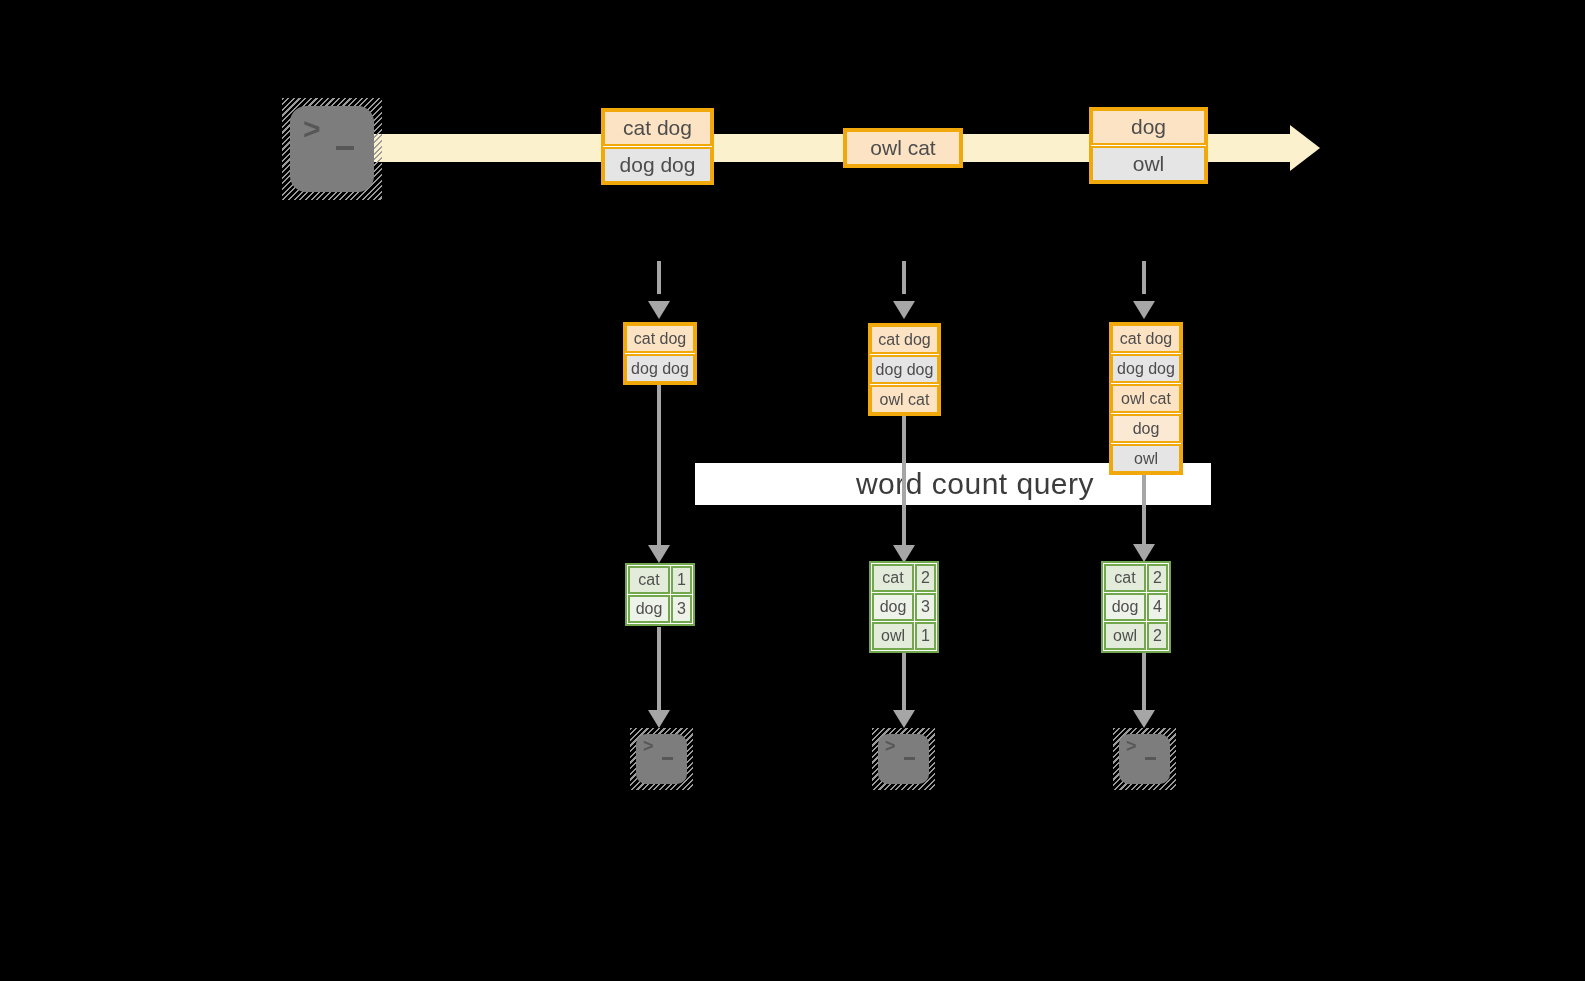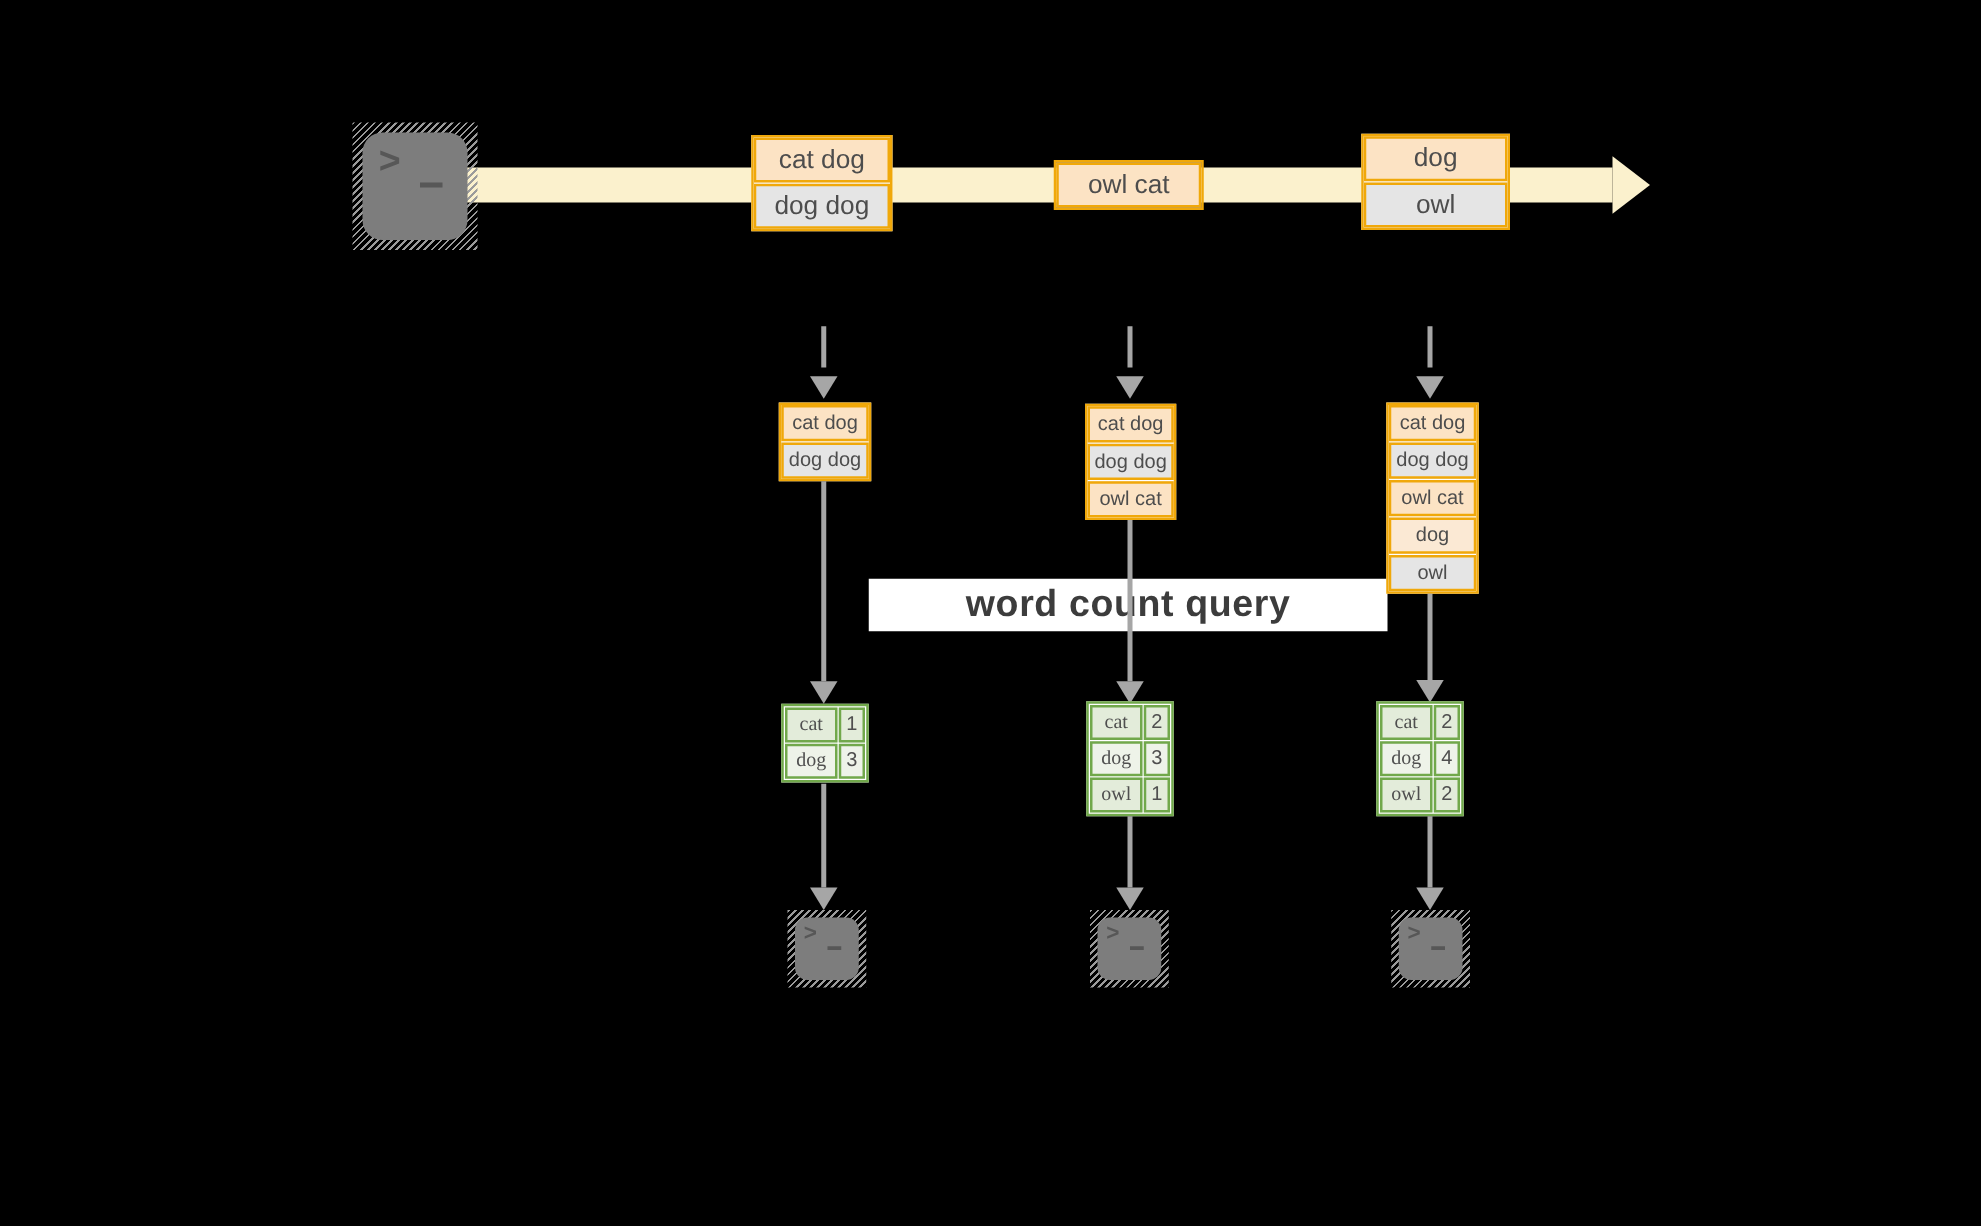--- a/index.html
+++ b/index.html
@@ -32,29 +32,29 @@
   .srow{height:29px;line-height:25px;font-size:16px;}
   .fill-dark{background:#fce3c4;}
   .fill-light{background:#e5e5e5;}
   .fill-mid{background:#fbe9d4;}
   
   .dash{position:absolute;width:4px;height:33px;background:#a6a6a6;}
   .ahead{position:absolute;width:0;height:0;border-left:11px solid transparent;
     border-right:11px solid transparent;border-top:18px solid #a6a6a6;}
   .aline{position:absolute;width:4px;background:#a6a6a6;}
   
-  .querybox{position:absolute;left:695px;top:463px;width:415px;height:42px;background:#ffffff;
-    color:#3c3c3c;font-size:30px;line-height:42px;text-align:center;font-weight:700;letter-spacing:0.5px;}
+  .querybox{position:absolute;left:695px;top:463px;width:472px;height:42px;background:#ffffff;
+    color:#3c3c3c;font-size:30px;line-height:42px;text-align:center;font-weight:400;letter-spacing:0.5px;padding-left:44px;}
   
   .gtable{position:absolute;box-sizing:border-box;background:#fff;border:2px solid #71a84b;
     padding:1px;display:flex;flex-direction:column;gap:1px;}
   .grow{display:flex;gap:1px;}
   .gcell{box-sizing:border-box;border:2px solid #71a84b;height:28px;line-height:24px;
     text-align:center;font-size:16px;color:#4f4f4f;}
-  .gword{width:42px;font-family:Liberation Serif, serif;}
+  .gword{width:42px;}
   .gnum{width:21px;}
   .sage-dark{background:#e3ecda;}
   .sage-light{background:#eef3e9;}
 </style>
 </head>
 <body>
 
 <div class="stage">
 
   <div class="band"></div>

